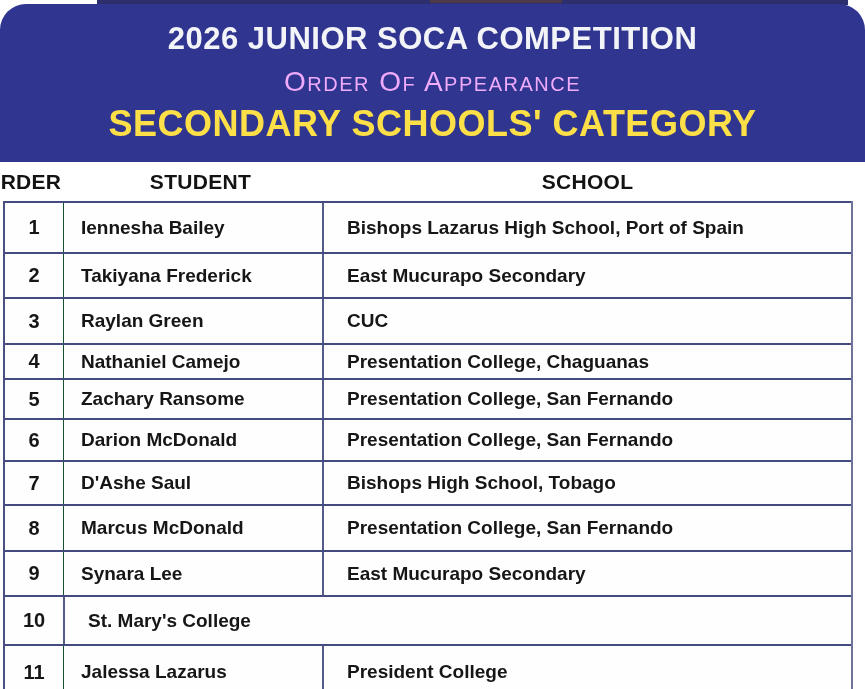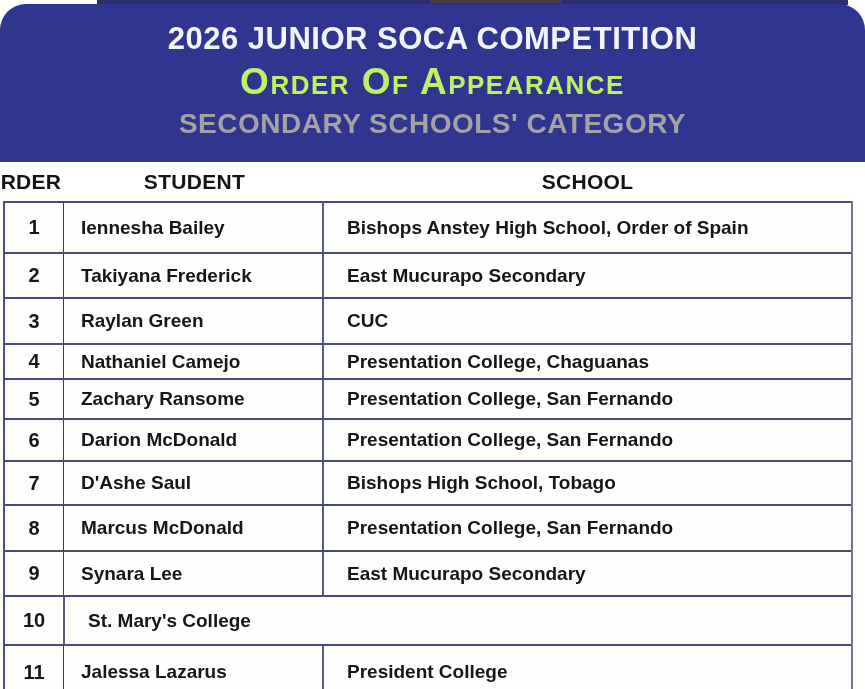--- a/index.html
+++ b/index.html
@@ -33,40 +33,40 @@
   .banner-inner {
     padding-top:15px;
     display:flex; flex-direction:column;
     gap:6px; align-items:center;
   }
   .t1 {
     font-size:31px; font-weight:bold; color:#f3f4f8;
     letter-spacing:.5px; line-height:40px; white-space:nowrap;
   }
   .t2 {
-    font-size:37px; font-weight:bold; color:#bef264;
+    font-size:28px; font-weight:normal; color:#f0abfc;
     font-variant:small-caps; letter-spacing:1.5px; line-height:33px; white-space:nowrap;
   }
   .t3 {
-    font-size:28px; font-weight:bold; color:#a3a3a3;
+    font-size:36px; font-weight:bold; color:#fde047;
     letter-spacing:.5px; line-height:40px; white-space:nowrap;
   }
 
   
   .col-headers {
     position:absolute; left:0; top:162px;
     width:865px; height:39px;
   }
   .col-header {
     position:absolute; top:0;
     font-size:21px; font-weight:bold; color:#131313;
     line-height:39px; letter-spacing:.3px; white-space:nowrap;
   }
   .h-order   { left:-16px; }
-  .h-student { left:66px;  width:257px; text-align:center; }
+  .h-student { left:72px;  width:257px; text-align:center; }
   .h-school  { left:322px; width:531px; text-align:center; }
 
   
   .rows {
     position:absolute; left:3px; top:201px;
     width:850px;
     border-left:2px solid #4a5082;
     border-right:2px solid #6f7498;
     box-sizing:border-box;
     background:#fefefe;
@@ -105,21 +105,21 @@
 <div class="col-headers">
   <div class="col-header h-order">ORDER</div>
   <div class="col-header h-student">STUDENT</div>
   <div class="col-header h-school">SCHOOL</div>
 </div>
 
 <div class="rows" id="rows">
     <div class="row" style="height: 51px;">
       <div class="cell c-order">1</div>
       <div class="cell c-student">Iennesha Bailey</div>
-      <div class="cell c-school">Bishops Anstey High School, Order of Spain</div>
+      <div class="cell c-school">Bishops Lazarus High School, Port of Spain</div>
     </div>
     <div class="row" style="height: 45px;">
       <div class="cell c-order">2</div>
       <div class="cell c-student">Takiyana Frederick</div>
       <div class="cell c-school">East Mucurapo Secondary</div>
     </div>
     <div class="row" style="height: 46px;">
       <div class="cell c-order">3</div>
       <div class="cell c-student">Raylan Green</div>
       <div class="cell c-school">CUC</div>

